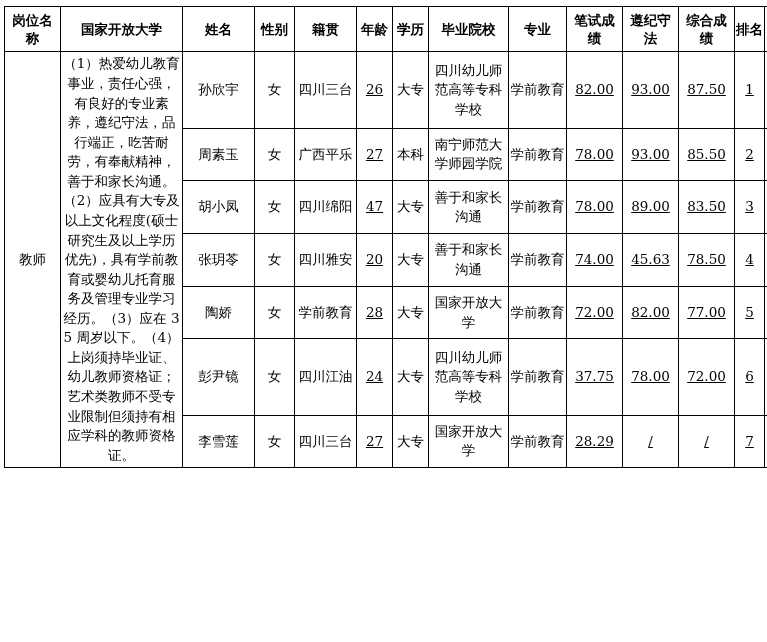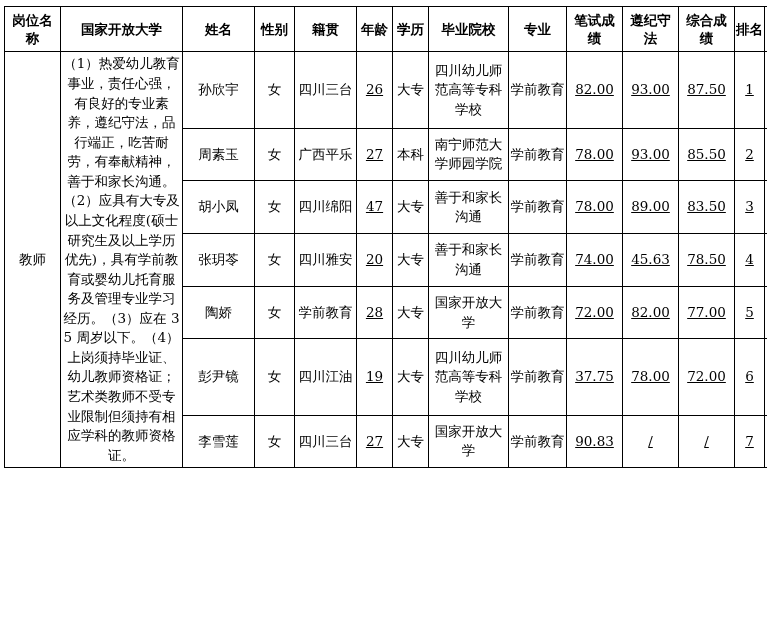--- a/index.html
+++ b/index.html
@@ -190,39 +190,39 @@
         <td class="num">72.00</td>
         <td class="num">82.00</td>
         <td class="num">77.00</td>
         <td class="num">5</td>
         <td></td>
       </tr>
       <tr>
         <td class="cell-name">彭尹镜</td>
         <td class="vert">女</td>
         <td class="vert">四川江油</td>
-        <td class="num">19</td>
+        <td class="num">24</td>
         <td class="vert">大专</td>
         <td>四川幼儿师范高等专科学校</td>
         <td>学前教育</td>
         <td class="num">37.75</td>
         <td class="num">78.00</td>
         <td class="num">72.00</td>
         <td class="num">6</td>
         <td></td>
       </tr>
       <tr>
         <td class="cell-name">李雪莲</td>
         <td class="vert">女</td>
         <td class="vert">四川三台</td>
         <td class="num">27</td>
         <td class="vert">大专</td>
         <td>国家开放大学</td>
         <td>学前教育</td>
-        <td class="num">90.83</td>
+        <td class="num">28.29</td>
         <td class="num">/</td>
         <td class="num">/</td>
         <td class="num">7</td>
         <td>未进入面试</td>
       </tr>
     </tbody>
   </table>
 </div>
 
 </body></html>

